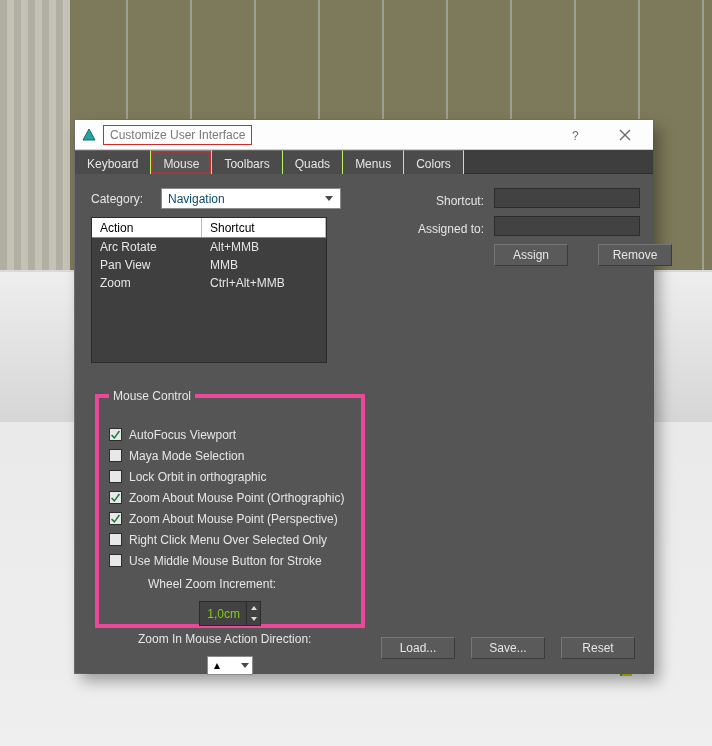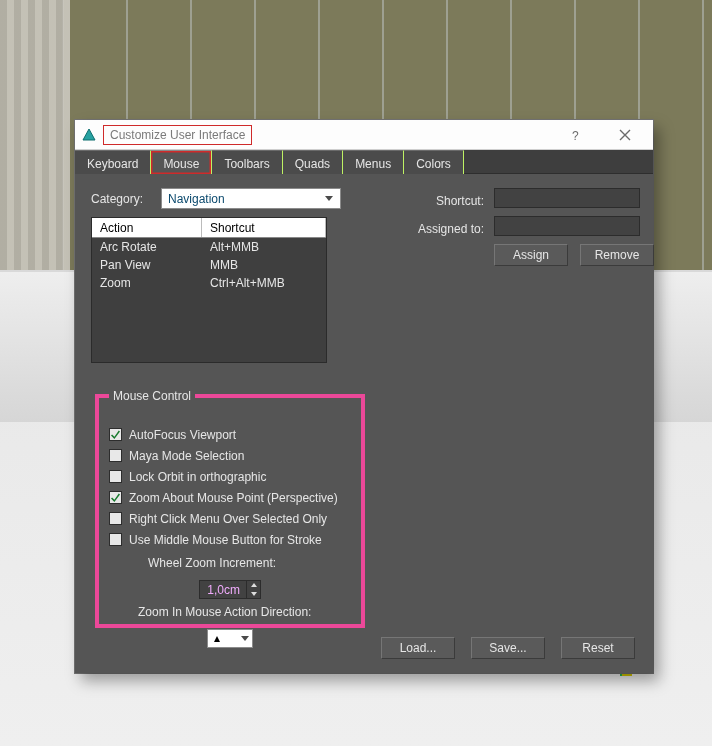--- a/index.html
+++ b/index.html
@@ -85,40 +85,40 @@
 
     
     .shortcut-area { position:absolute; left:333px; top:14px; width:232px; }
     .field-row { display:flex; align-items:flex-end; margin-bottom:8px; }
     .field-row .flbl { width:86px; text-align:right; padding-right:10px; color:#e6e6e6; }
     .field-row .finput { flex:1; height:20px; background:#424242; border:1px solid #2c2c2c; }
     .btn {
       height:22px; min-width:74px; background:#5a5a5a; border:1px solid #767676; border-bottom-color:#3b3b3b; border-right-color:#3b3b3b;
       color:#e6e6e6; display:inline-flex; align-items:center; justify-content:center; padding:0 10px; cursor:default;
     }
-    .btn-row { display:flex; gap:12px; margin-top:6px; margin-left:86px; }
+    .btn-row { display:flex; gap:30px; margin-top:6px; margin-left:86px; }
 
     
     .fieldset {
       position:absolute; left:20px; top:388px; width:270px; height:234px;
       border:4px solid #ec4899; padding:26px 10px 10px 10px;
     }
     .legend { position:absolute; top:-9px; left:10px; padding:0 4px; background:#555555; color:#e6e6e6; }
     .check-row { display:flex; align-items:center; gap:7px; height:21px; color:#e6e6e6; }
     .chk {
       width:13px; height:13px; border:1px solid #2d2d2d; background:#e8e8e8; display:flex; align-items:center; justify-content:center;
     }
     .chk.on::before {
       content:""; width:9px; height:9px;
       background: linear-gradient(135deg, transparent 40%, #187a2e 40%) , linear-gradient(45deg, transparent 55%, #187a2e 55%);
       clip-path: polygon(12% 50%, 0 62%, 38% 100%, 100% 18%, 86% 6%, 38% 74%);
       background:#187a2e;
     }
     .spin {
-      display:inline-flex; align-items:stretch; width:62px; height:19px; border:1px solid #2c2c2c; background:#424242; color:#f0abfc;
+      display:inline-flex; align-items:stretch; width:62px; height:25px; border:1px solid #2c2c2c; background:#424242; color:#84cc16;
     }
     .spin .sval { flex:1; padding:0 6px; display:flex; align-items:center; justify-content:flex-end; }
     .spin .sbtns { width:14px; display:flex; flex-direction:column; border-left:1px solid #2c2c2c; }
     .spin .sbtns div { flex:1; display:flex; align-items:center; justify-content:center; }
     .spin .sbtns div::before { content:""; border-left:3px solid transparent; border-right:3px solid transparent; }
     .spin .sbtns .up::before { border-bottom:4px solid #ddd; }
     .spin .sbtns .dn::before { border-top:4px solid #ddd; }
 
     .dir-select {
       display:inline-flex; align-items:center; width:46px; height:19px; border:1px solid #8b8b8b; background:#fff; color:#000; padding-left:6px; gap:4px;
@@ -244,20 +244,24 @@
       <div class="check-row">
         <span class="chk"></span>
         <span>Maya Mode Selection</span>
       </div>
       <div class="check-row">
         <span class="chk"></span>
         <span>Lock Orbit in orthographic</span>
       </div>
       <div class="check-row">
         <span class="chk on"></span>
+        <span>Zoom About Mouse Point (Orthographic)</span>
+      </div>
+      <div class="check-row">
+        <span class="chk on"></span>
         <span>Zoom About Mouse Point (Perspective)</span>
       </div>
       <div class="check-row">
         <span class="chk"></span>
         <span>Right Click Menu Over Selected Only</span>
       </div>
       <div class="check-row">
         <span class="chk"></span>
         <span>Use Middle Mouse Button for Stroke</span>
       </div>

